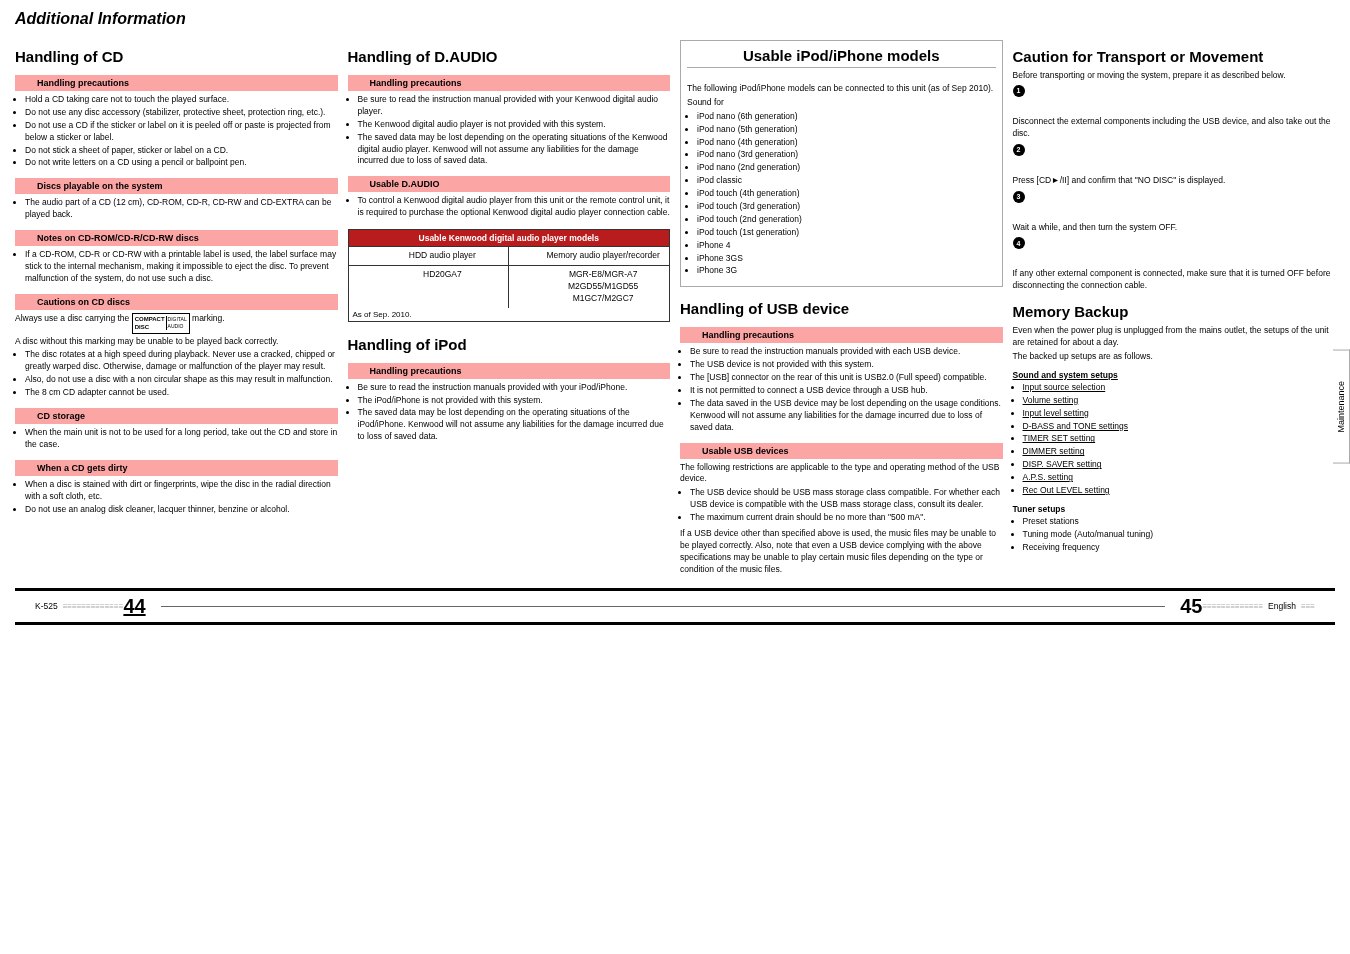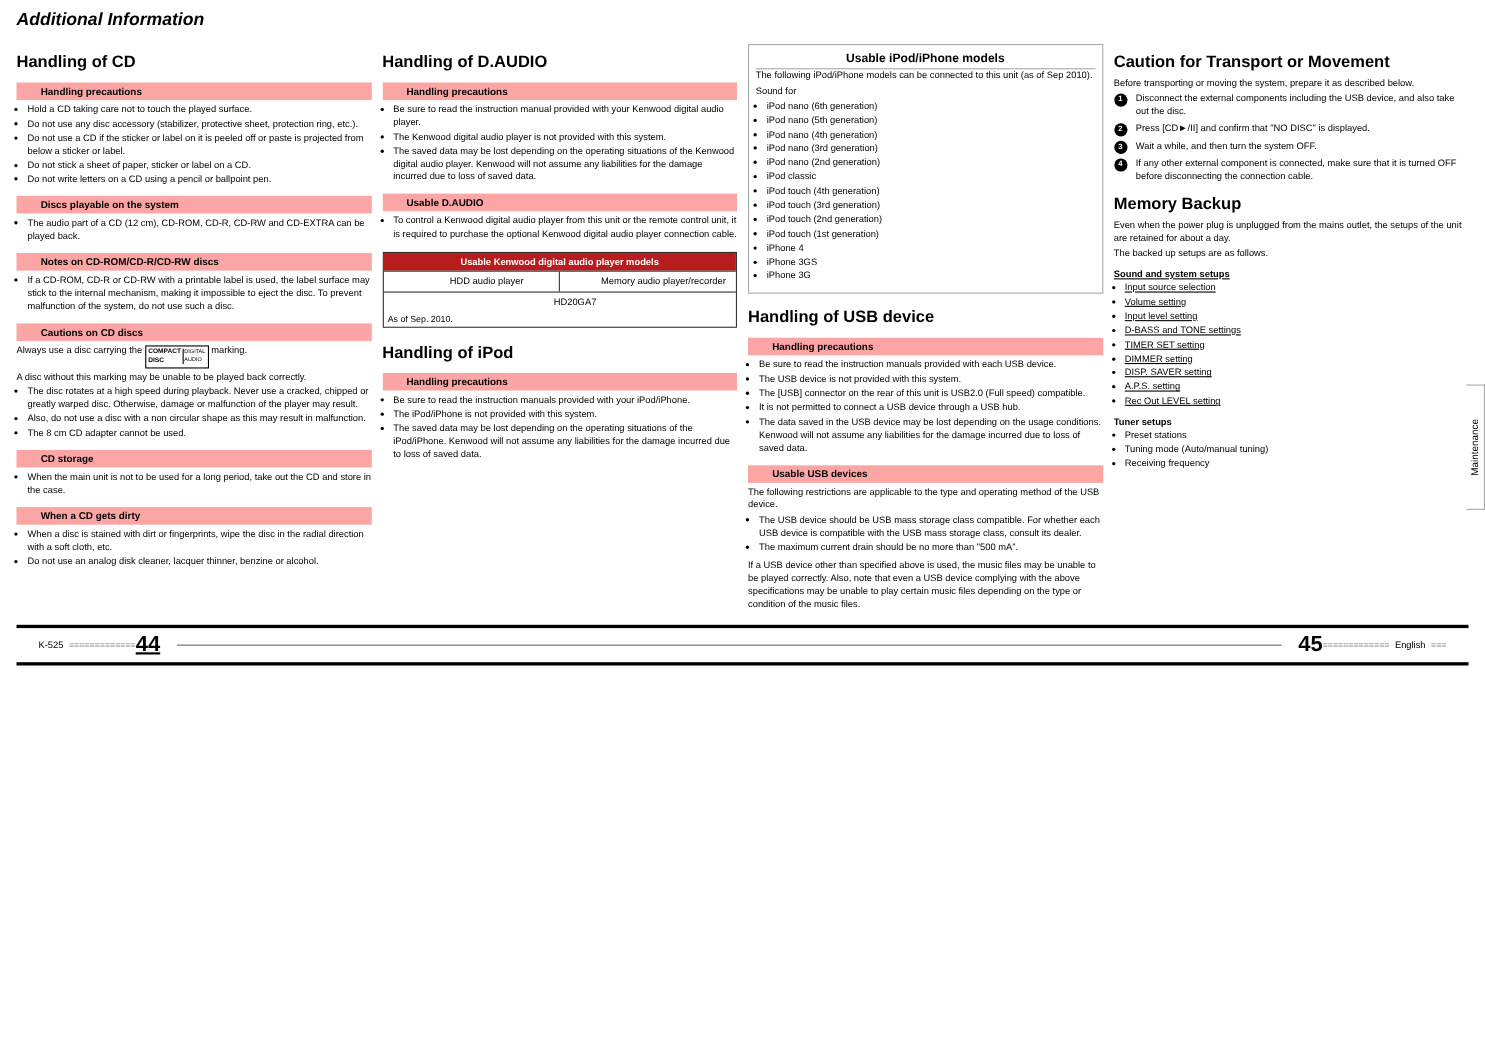--- a/index.html
+++ b/index.html
@@ -97,29 +97,30 @@
       padding: 2px 4px;
     }
     .usable-ipod-box {
       border: 1px solid #aaa;
       padding: 6px;
       margin-bottom: 5px;
     }
     .usable-ipod-title {
       text-align: center;
       font-weight: bold;
-      font-size: 11px;
-      margin-bottom: 0;
+      font-size: 15px;
+      margin-bottom: 15px;
       border-bottom: 1px solid #aaa;
       padding-bottom: 3px;
     }
     .numbered-item {
       display: flex;
-      gap: 8px;
+      gap: 19px;
       margin-bottom: 3px;
+      flex-direction: column;
     }
     .num-circle {
       width: 12px;
       height: 12px;
       background: #000;
       color: #fff;
       border-radius: 50%;
       display: flex;
       align-items: center;
       justify-content: center;
@@ -216,20 +217,25 @@
       </ul>
 
       <div class="table-container">
         <div class="table-header">Usable Kenwood digital audio player models</div>
         <div class="table-row-data">
           <div class="table-cell">HDD audio player</div>
           <div class="table-cell">Memory audio player/recorder</div>
         </div>
         <div class="table-row-data">
           <div class="table-cell">HD20GA7</div>
+          <div class="table-cell">
+            <span>MGR-E8/MGR-A7</span><br>
+            <span>M2GD55/M1GD55</span><br>
+            <span>M1GC7/M2GC7</span>
+          </div>
         </div>
         <div class="table-note">As of Sep. 2010.</div>
       </div>
 
       <div class="section-title">Handling of iPod</div>
       <div class="subsection-box">Handling precautions</div>
       <ul class="bullet-list">
         <li>Be sure to read the instruction manuals provided with your iPod/iPhone.</li>
         <li>The iPod/iPhone is not provided with this system.</li>
         <li>The saved data may be lost depending on the operating situations of the iPod/iPhone. Kenwood will not assume any liabilities for the damage incurred due to loss of saved data.</li>

